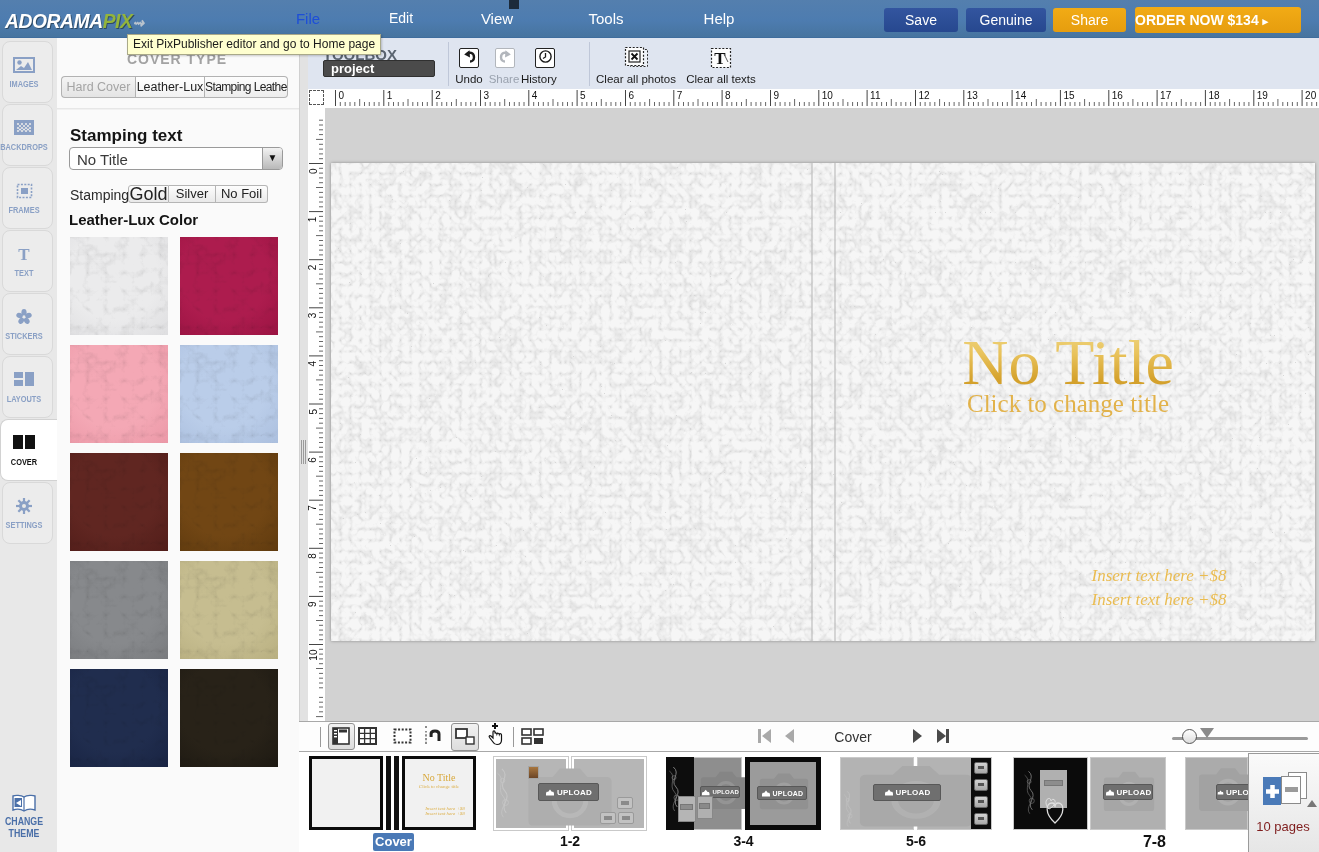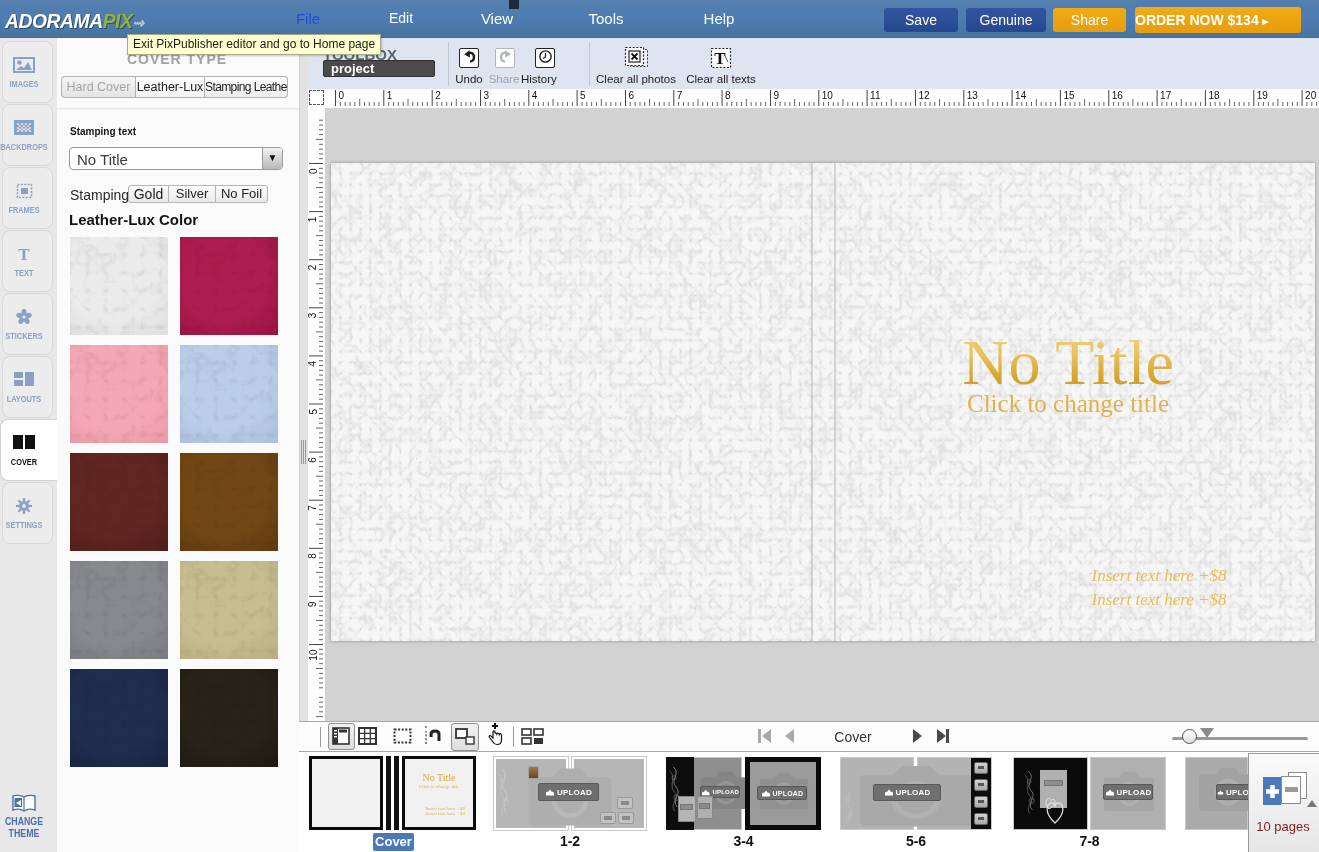--- a/index.html
+++ b/index.html
@@ -97,26 +97,26 @@
       <path d="M3.5 4 L11 4 L11 13 L3.5 13 Z" fill="#4a6fa8"></path>
       <path d="M10 6 L5 9 L10 12 Z" fill="#fff"></path>
     </svg></div>
 <div style="position:absolute;left:-10px;top:815px;width:68px;text-align:center;font-size:11px;font-weight:700;color:#4a6fa8;transform:scaleX(.8);line-height:12px">CHANGE<br>THEME</div>
 <div style="position:absolute;left:57px;top:38px;width:242px;height:814px;background:#fafafa"></div>
 <div style="position:absolute;left:57px;top:108px;width:242px;height:2px;background:linear-gradient(180deg,#e2e2e2,#f6f6f6)"></div>
 <div style="position:absolute;left:97px;top:51px;width:160px;height:16px;font-size:14px;font-weight:700;color:#a2a2a2;letter-spacing:1px;text-align:center">COVER TYPE</div>
 <div style="position:absolute;left:61px;top:76px;width:74px;height:22px;border:1px solid #b2b2b2;font-size:12.5px;text-align:center;line-height:20px;white-space:nowrap;overflow:hidden;border-radius:4px 0 0 4px;background:linear-gradient(180deg,#f4f4f4,#e4e4e4);color:#a4a4a4;border-right:none">Hard Cover</div>
 <div style="position:absolute;left:135px;top:76px;width:70px;height:22px;border:1px solid #b2b2b2;font-size:12.5px;text-align:center;line-height:20px;white-space:nowrap;overflow:hidden;background:linear-gradient(180deg,#ffffff,#f2f2f2);color:#222">Leather-Lux</div>
 <div style="position:absolute;left:205px;top:76px;width:83px;height:22px;border:1px solid #b2b2b2;font-size:12.5px;text-align:center;line-height:20px;white-space:nowrap;overflow:hidden;border-left:none;border-radius:0 4px 4px 0;background:linear-gradient(180deg,#fdfdfd,#ededed);color:#222;letter-spacing:-.6px;font-size:12px">Stamping Leather</div>
-<div style="position:absolute;left:70px;top:126px;width:150px;font-size:10px;font-weight:700;color:#141414">Stamping text</div>
+<div style="position:absolute;left:70px;top:126px;width:150px;font-size:17px;font-weight:700;color:#141414">Stamping text</div>
 <div style="position:absolute;left:69px;top:147px;width:214px;height:23px;background:#fff;border:1px solid #9a9a9a;border-radius:4px"></div>
 <div style="position:absolute;left:77px;top:151px;width:120px;font-size:15px;color:#3a3a3a">No Title</div>
 <div style="position:absolute;left:262px;top:148px;width:20px;height:21px;background:linear-gradient(180deg,#f2f2f2,#b9b9b9);border-left:1px solid #9a9a9a;border-radius:0 3px 3px 0;text-align:center;line-height:19px;font-size:10px;color:#111">▼</div>
 <div style="position:absolute;left:70px;top:187px;width:60px;font-size:14px;color:#2a2a2a">Stamping</div>
-<div style="position:absolute;left:128px;top:185px;width:41px;height:18px;background:linear-gradient(180deg,#fdfdfd,#e9e9e9);border:1px solid #b5b5b5;border-radius:3px 0 0 3px;font-size:14px;color:#222;text-align:center;line-height:16px;">Gold</div>
+<div style="position:absolute;left:128px;top:185px;width:41px;height:18px;background:linear-gradient(180deg,#fdfdfd,#e9e9e9);border:1px solid #b5b5b5;border-radius:3px 0 0 3px;font-size:18px;color:#222;text-align:center;line-height:16px;">Gold</div>
 <div style="position:absolute;left:169px;top:185px;width:47px;height:18px;background:linear-gradient(180deg,#fdfdfd,#e9e9e9);border:1px solid #b5b5b5;border-radius:0;font-size:13px;color:#222;text-align:center;line-height:16px;border-left:none;">Silver</div>
 <div style="position:absolute;left:216px;top:185px;width:52px;height:18px;background:linear-gradient(180deg,#fdfdfd,#e9e9e9);border:1px solid #b5b5b5;border-radius:0 3px 3px 0;font-size:13px;color:#222;text-align:center;line-height:16px;border-left:none;">No Foil</div>
 <div style="position:absolute;left:69px;top:211px;width:200px;font-size:15px;font-weight:700;color:#141414">Leather-Lux Color</div>
 <svg width="0" height="0" style="position:absolute">
     <defs>
       <filter id="swl" x="0" y="0" width="100%" height="100%">
         <feTurbulence type="turbulence" baseFrequency="0.055" numOctaves="4" seed="4"></feTurbulence>
         <feColorMatrix type="matrix" values="0.55 0.55 0.55 0 0.45  0.55 0.55 0.55 0 0.45  0.55 0.55 0.55 0 0.45  0 0 0 0 1"></feColorMatrix>
       </filter>
     </defs>
@@ -743,21 +743,21 @@
       <path d="M9 14 C4 9,6 3,9.5 3.5 C11 3.8,11 6,11 6 C11 6,12 3.5,14 4.5 C16.5 6,15 11,9 14 Z" fill="none" stroke="#e0e0e0" stroke-width="1"></path>
     </svg></div>
 <div style="position:absolute;left:1090px;top:757px;width:76px;height:73px;background:#b0b0b0;border:1px solid #c9c9c9"></div>
 <div style="position:absolute;left:1103px;top:768px;width:52px;height:44px"><svg width="52" height="44" viewBox="0 0 60 46" preserveAspectRatio="none">
       <path d="M4 10 H18 L23 4 H37 L42 10 H56 A3 3 0 0 1 59 13 V42 A3 3 0 0 1 56 45 H4 A3 3 0 0 1 1 42 V13 A3 3 0 0 1 4 10 Z" fill="#a6a6a6"></path>
       <circle cx="30" cy="27" r="11" fill="none" stroke="rgba(255,255,255,0.13)" stroke-width="3.5"></circle>
     </svg></div>
 <div style="position:absolute;left:1103px;top:784px;width:50px;height:16px;background:#6f6f6f;border:1px solid #585858;border-radius:2px;color:#fff;font-size:8px;font-weight:700;letter-spacing:.2px;display:flex;align-items:center;justify-content:center"><svg width="10" height="7" viewBox="0 0 10 7" style="margin-right:2px">
       <path d="M1 6.5 H9 V5 C9 3,8 2.6,7 3 L5 0.5 L3 3 C2 2.6,1 3,1 5 Z" fill="#fff"></path>
     </svg>UPLOAD</div>
-<div style="position:absolute;left:1013px;top:833px;width:153px;text-align:center;font-weight:700;font-size:14px;color:#111">7-8</div>
+<div style="position:absolute;left:1013px;top:833px;width:153px;text-align:right;font-weight:700;font-size:16px;color:#111">7-8</div>
 <div style="position:absolute;left:1185px;top:757px;width:63px;height:73px;background:#ababab;border:1px solid #c9c9c9"></div>
 <div style="position:absolute;left:1198px;top:764px;width:60px;height:48px"><svg width="60" height="48" viewBox="0 0 60 46" preserveAspectRatio="none">
       <path d="M4 10 H18 L23 4 H37 L42 10 H56 A3 3 0 0 1 59 13 V42 A3 3 0 0 1 56 45 H4 A3 3 0 0 1 1 42 V13 A3 3 0 0 1 4 10 Z" fill="#a2a2a2"></path>
       <circle cx="30" cy="27" r="11" fill="none" stroke="rgba(255,255,255,0.13)" stroke-width="3.5"></circle>
     </svg></div>
 <div style="position:absolute;left:1216px;top:784px;width:46px;height:16px;background:#6f6f6f;border:1px solid #585858;border-radius:2px;color:#fff;font-size:8px;font-weight:700;letter-spacing:.2px;display:flex;align-items:center;justify-content:center"><svg width="10" height="7" viewBox="0 0 10 7" style="margin-right:2px">
       <path d="M1 6.5 H9 V5 C9 3,8 2.6,7 3 L5 0.5 L3 3 C2 2.6,1 3,1 5 Z" fill="#fff"></path>
     </svg>UPLOAD</div>
 <div style="position:absolute;left:1248px;top:753px;width:71px;height:99px;background:linear-gradient(180deg,#fafafa,#e6e6e6);border-left:1px solid #9a9a9a;border-top:1px solid #9a9a9a"></div>
 <div style="position:absolute;left:1288px;top:772px;width:19px;height:27px;background:#fff;border:1px solid #8a8a8a"></div>

